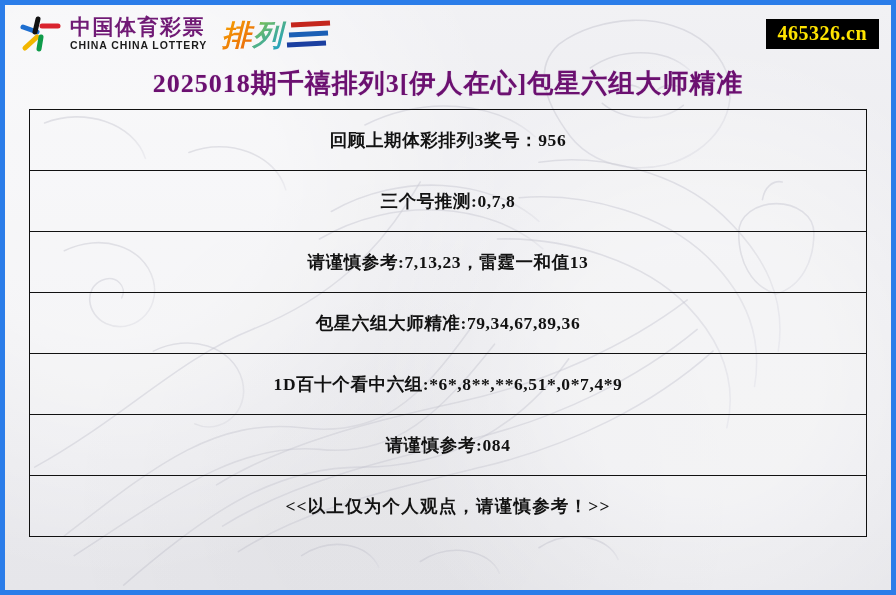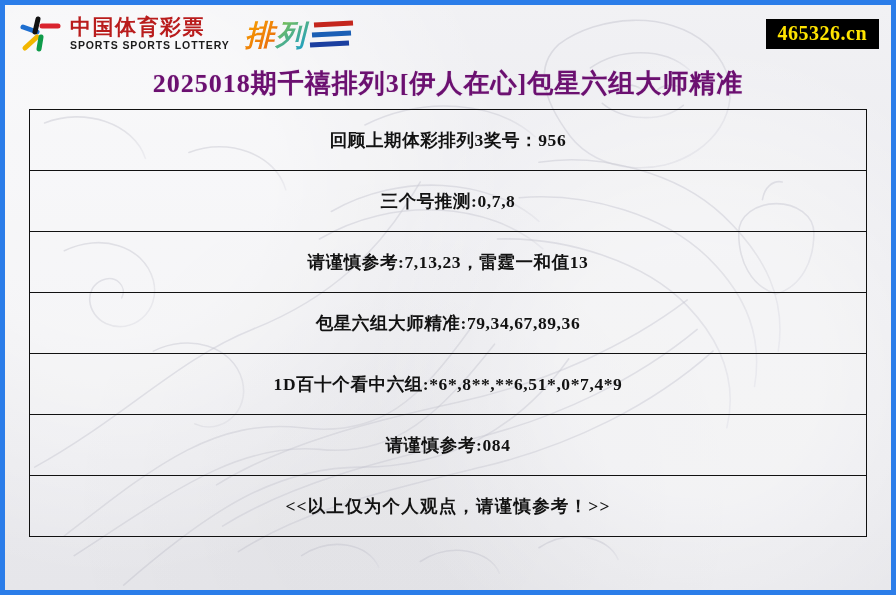--- a/index.html
+++ b/index.html
@@ -71,21 +71,21 @@
   .brand-words {
     display: flex;
     flex-direction: column;
     justify-content: center;
     line-height: 1;
   }
   .brand-cn {
     font-family: "Liberation Sans", "DejaVu Sans", sans-serif;
     font-size: 21px;
     font-weight: bold;
-    color: #b91c1c;
+    color: #701a75;
     letter-spacing: 1.5px;
     white-space: nowrap;
   }
   .brand-en {
     font-family: "Liberation Sans", "DejaVu Sans", sans-serif;
     font-size: 10.5px;
     font-weight: bold;
     color: #1b1b1b;
     letter-spacing: 0.9px;
     margin-top: 3px;
@@ -217,21 +217,21 @@
         <g stroke-linecap="round">
           <line x1="4" y1="12" x2="18" y2="17" stroke="#1f6fd0" stroke-width="5"></line>
           <line x1="19" y1="4" x2="16" y2="17" stroke="#111111" stroke-width="5"></line>
           <line x1="23" y1="11" x2="39" y2="11" stroke="#d9232e" stroke-width="5"></line>
           <line x1="6" y1="33" x2="18" y2="22" stroke="#f2b600" stroke-width="5"></line>
           <line x1="20" y1="34" x2="22" y2="22" stroke="#0f9b4a" stroke-width="5"></line>
         </g>
       </svg>
       <div class="brand-words">
         <span class="brand-cn">中国体育彩票</span>
-        <span class="brand-en">SPORTS SPORTS LOTTERY</span>
+        <span class="brand-en">CHINA CHINA LOTTERY</span>
       </div>
 
       <svg class="series-logo" viewBox="0 0 112 40" xmlns="http://www.w3.org/2000/svg">
         <defs>
           <linearGradient id="gPai" x1="0" y1="0" x2="1" y2="1">
             <stop offset="0%" stop-color="#f7a600"></stop>
             <stop offset="100%" stop-color="#e8620f"></stop>
           </linearGradient>
           <linearGradient id="gLie" x1="0" y1="0" x2="1" y2="1">
             <stop offset="0%" stop-color="#8dc63f"></stop>

